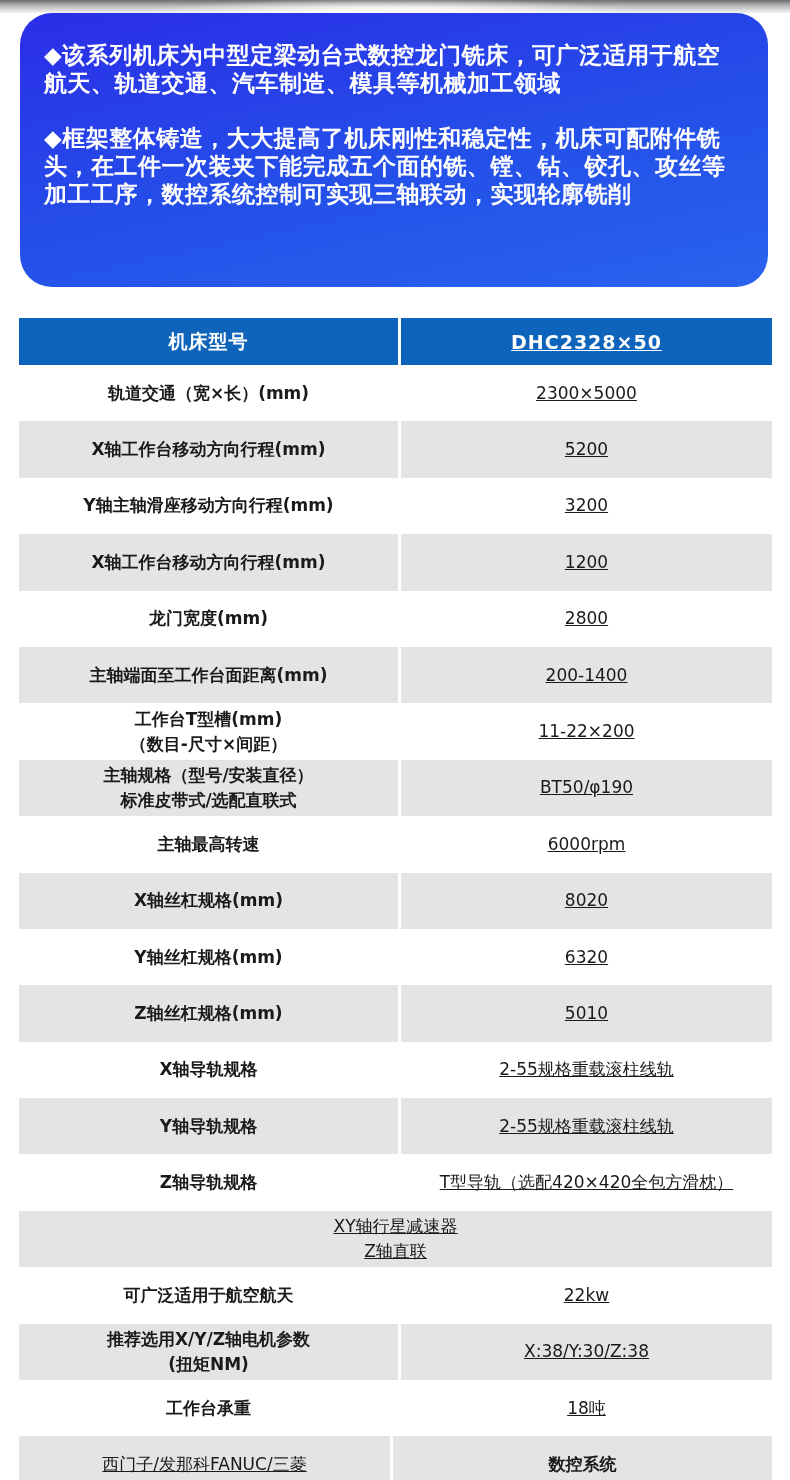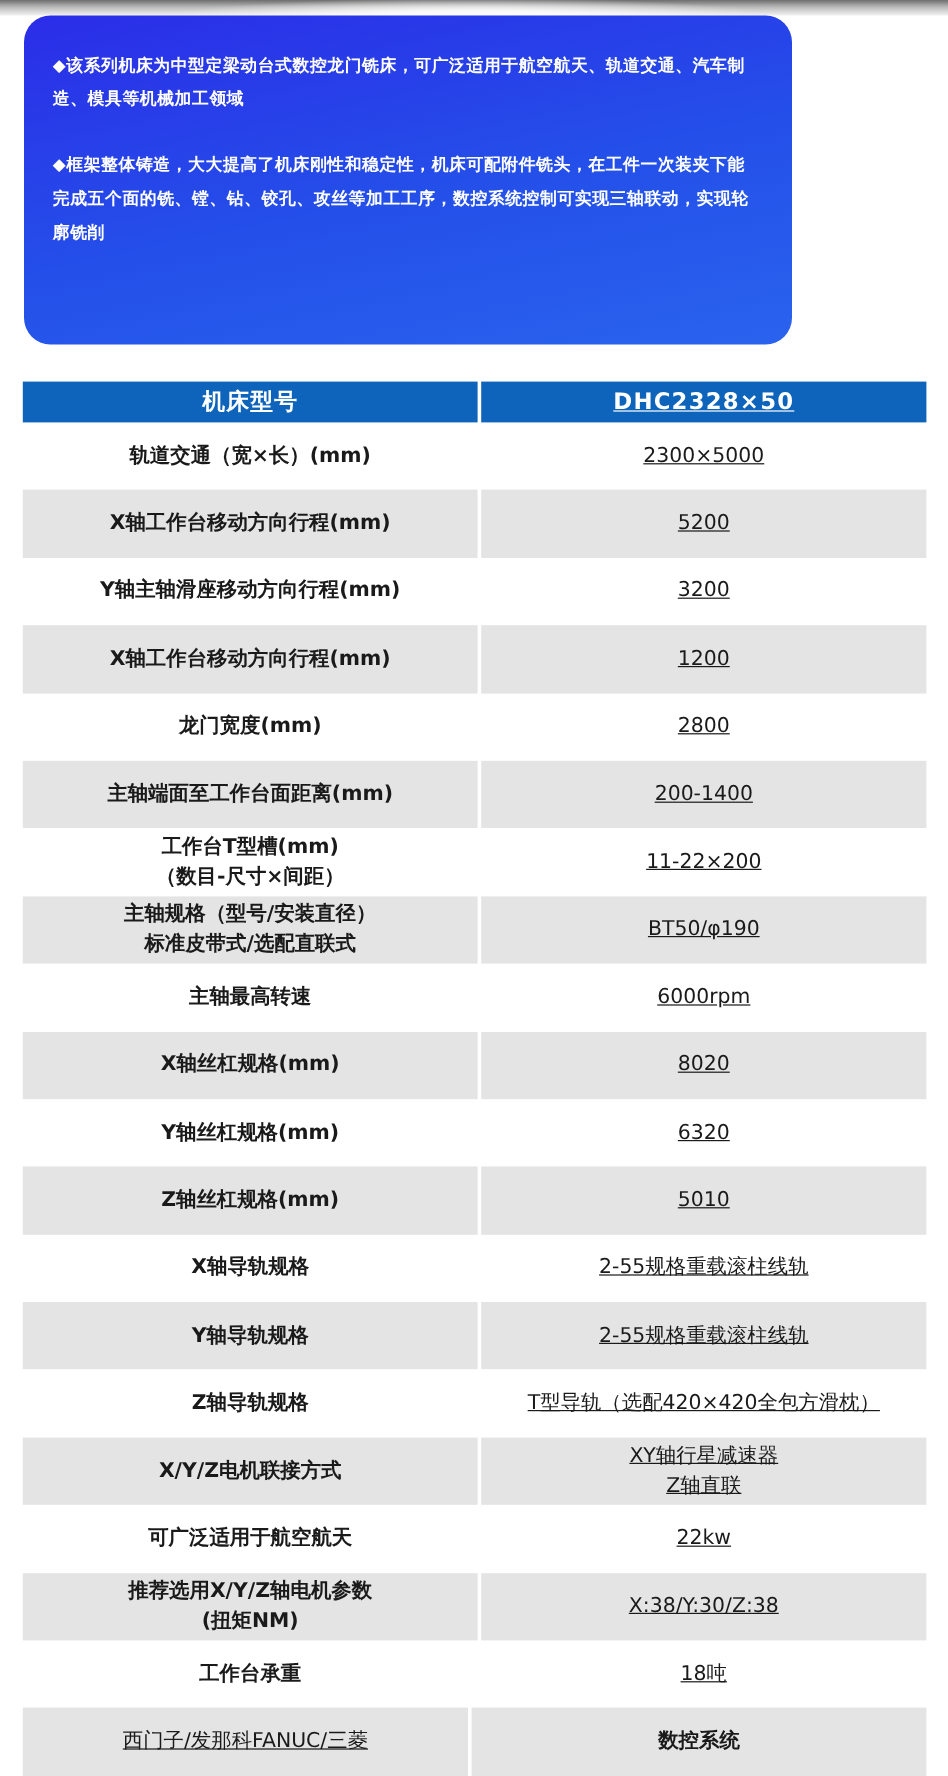--- a/index.html
+++ b/index.html
@@ -21,33 +21,33 @@
   }
   
   .top-shadow{
     position:absolute;top:0;left:0;width:790px;height:13px;
     background:
       radial-gradient(ellipse 45% 160% at 50% 100%, rgba(255,255,255,.85) 20%, rgba(255,255,255,0) 70%),
       linear-gradient(to bottom,#6e6e6e 0%,#b9b9b9 45%,#f3f3f3 100%);
   }
   
   .hero{
-    position:absolute;left:20px;top:13px;width:640px;height:274px;
-    border-radius:22px;
+    position:absolute;left:20px;top:13px;width:748px;height:274px;
+    border-radius:32px;
     background:linear-gradient(168deg,var(--hero_g1) 0%,var(--hero_g2) 55%,var(--hero_g3) 100%);
     color:var(--hero_text);
     padding:28px 26px 0 24px;
-    font-size:14px;font-weight:700;line-height:28px;
+    font-size:23px;font-weight:700;line-height:28px;
     letter-spacing:.5px;
   }
   .hero p{margin:0 0 27px 0;word-break:break-all;}
   
   .spec{position:absolute;left:19px;top:318px;width:753px;}
   .thead,.row{display:flex;gap:3px;}
-  .thead{height:34px;}
+  .thead{height:47px;}
   .cell{
     display:flex;flex-direction:column;align-items:center;justify-content:center;
     text-align:center;
   }
   .label-col{width:379px;flex:none;}
   .value-col{flex:1;text-decoration:underline;}
   .th{
     background:var(--header_bg);color:#ffffff;
     font-weight:700;font-size:19px;letter-spacing:1px;
   }
@@ -193,23 +193,20 @@
         </div>
         <div class="row">
           <div class="cell label label-col">
             <div>Z轴导轨规格</div>
           </div>
           <div class="cell value value-col">
             <div>T型导轨（选配420×420全包方滑枕）</div>
           </div>
         </div>
         <div class="row alt">
-          <div class="cell label label-col">
-            <div>X/Y/Z电机联接方式</div>
-          </div>
           <div class="cell value value-col">
             <div>XY轴行星减速器</div>
             <div>Z轴直联</div>
           </div>
         </div>
         <div class="row">
           <div class="cell label label-col">
             <div>可广泛适用于航空航天</div>
           </div>
           <div class="cell value value-col">

